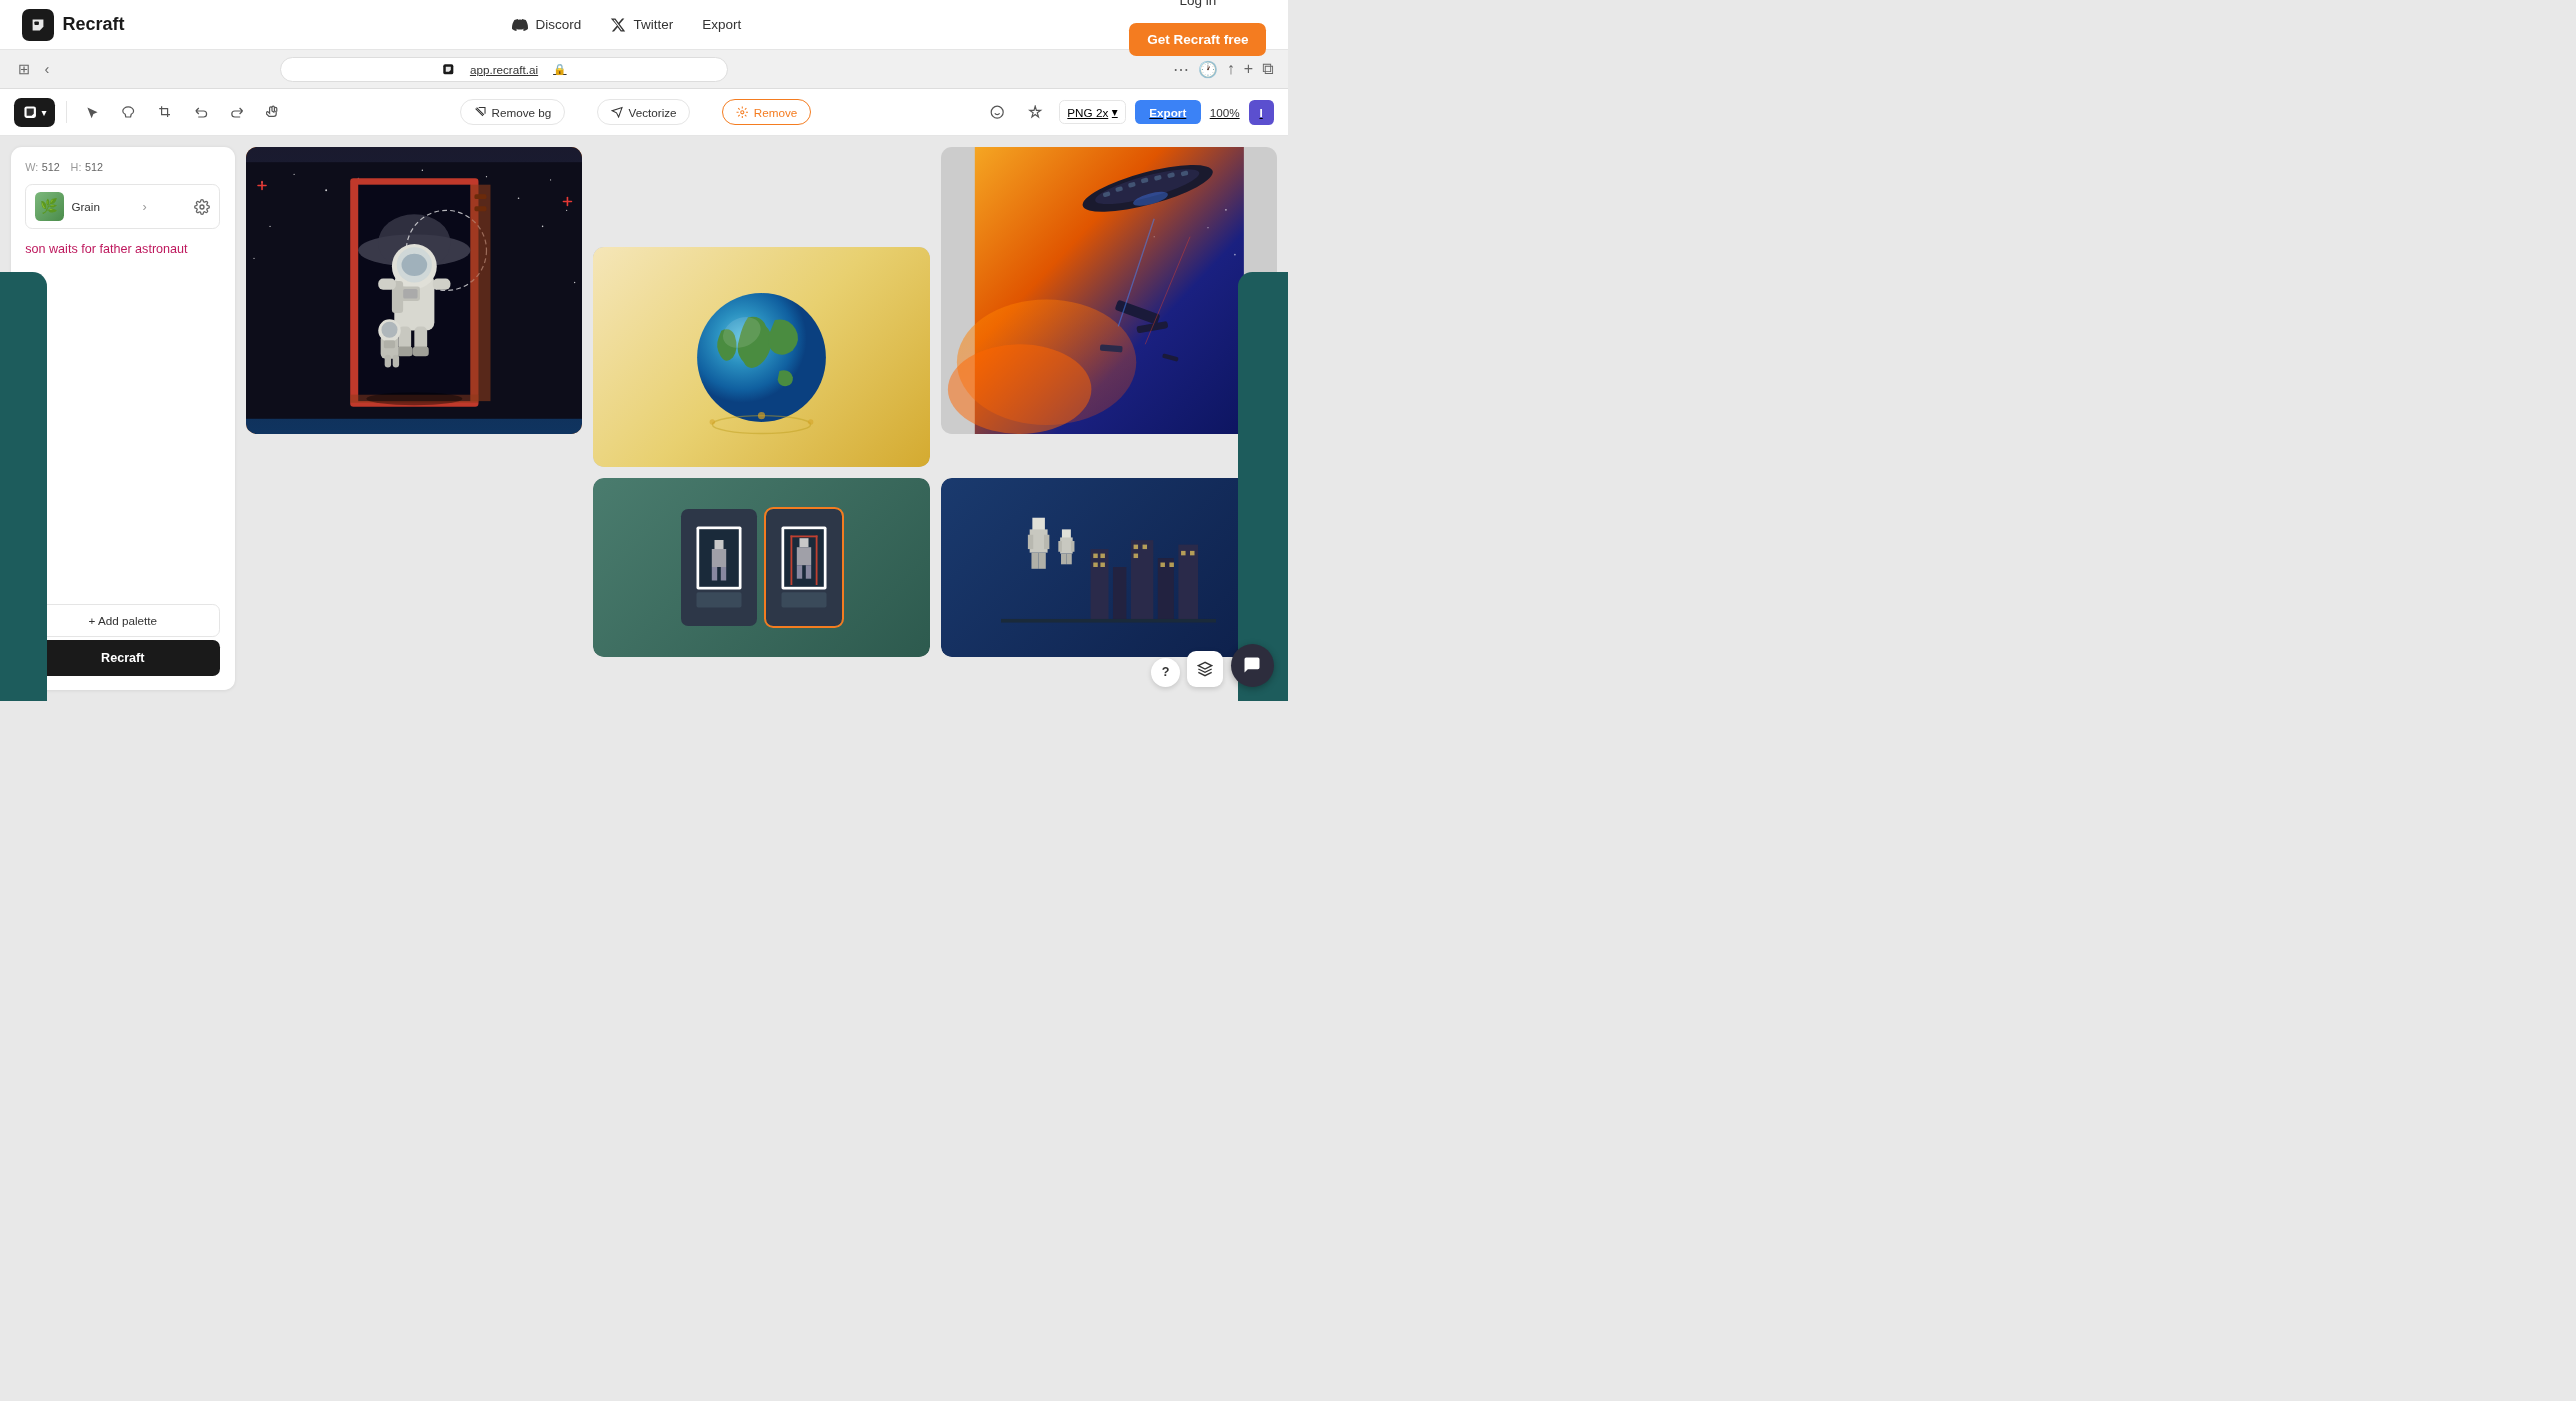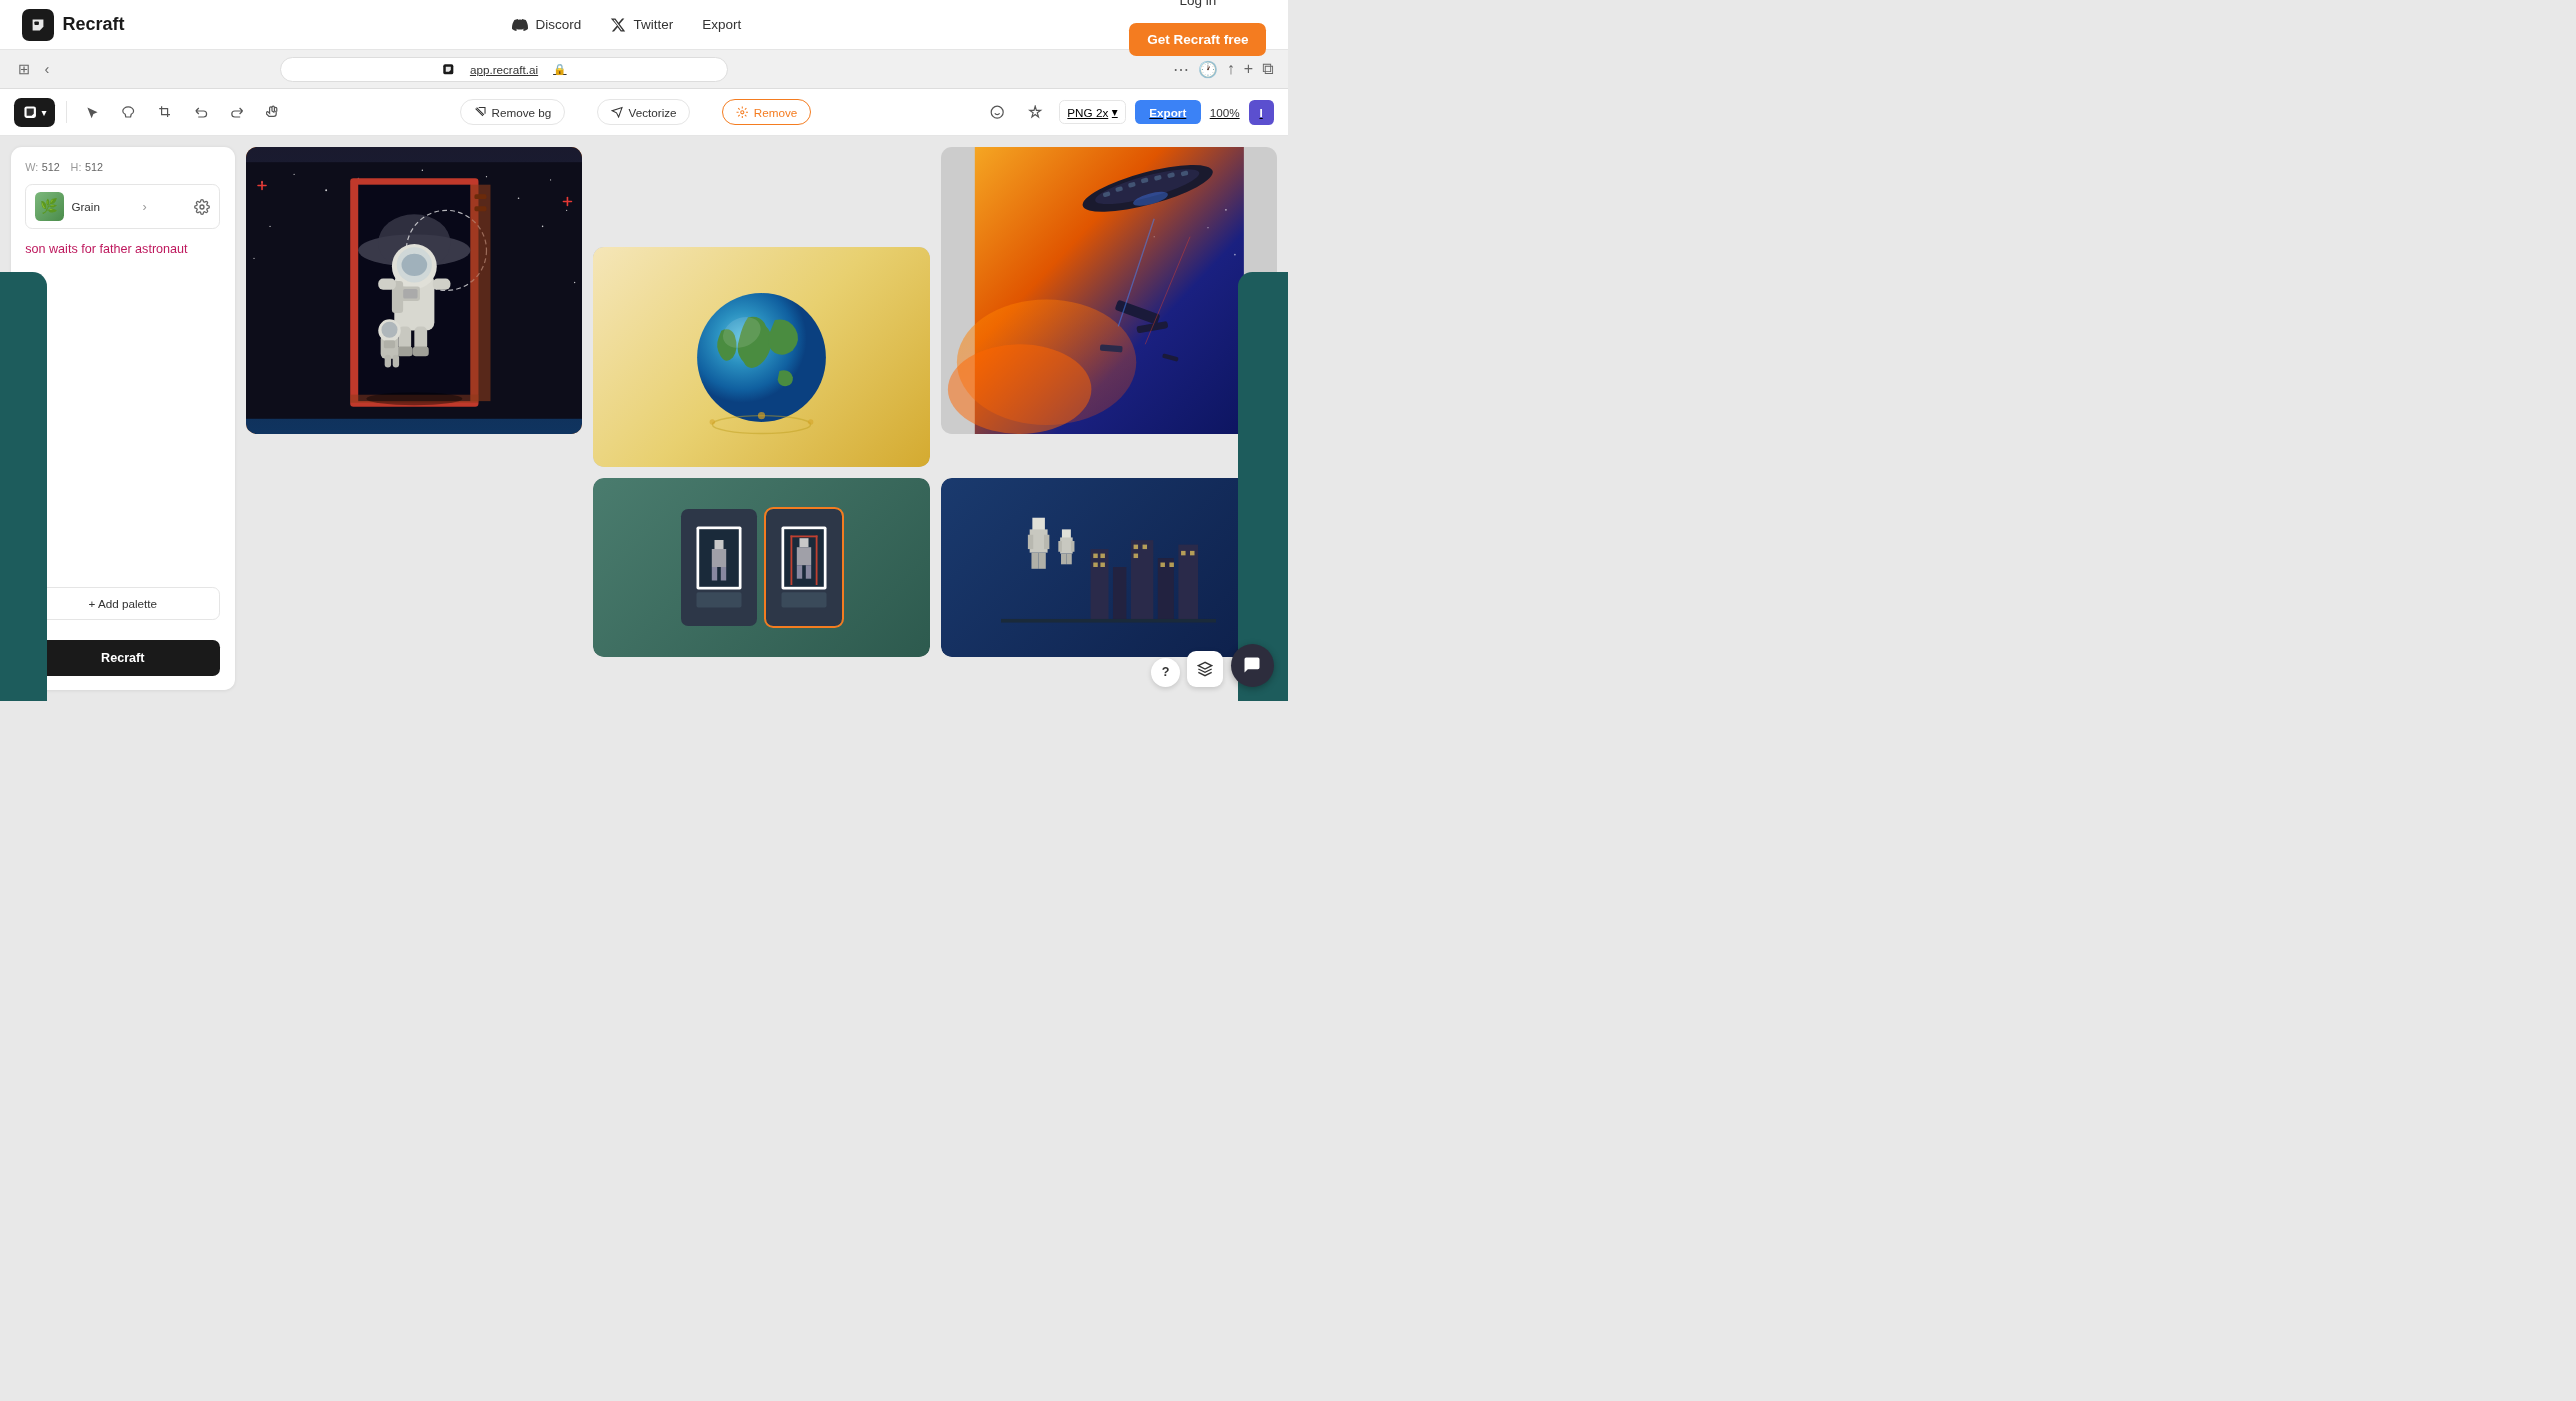--- a/index.html
+++ b/index.html
@@ -103,21 +103,21 @@
       width: 29px; height: 29px; background: linear-gradient(135deg, #7cb87c, #4a8c4a);
       border-radius: 5.4px; display: flex; align-items: center; justify-content: center;
       font-size: 14.4px;
     }
     .style-name { font-size: 11.7px; font-weight: 500; color: #333; }
     .style-arrow { color: #999; font-size: 12.6px; cursor: pointer; }
     .prompt-text {
       font-size: 12.6px; color: #be185d; line-height: 1.5; flex: 1;
       min-height: 54px;
     }
-    .palette-section { margin-top: auto; display: flex; flex-direction: column; gap: 20px; }
+    .palette-section { margin-top: auto; display: flex; flex-direction: column; gap: 3px; }
     .btn-add-palette {
       display: flex; align-items: center; justify-content: center; gap: 5.4px;
       border: 0.9px solid #e5e5e5; border-radius: 7.2px; padding: 9px;
       font-size: 11.7px; color: #333; cursor: pointer; background: #fff;
     }
     .btn-recraft {
       background: #1a1a1a; color: #fff; border: none; border-radius: 7.2px;
       padding: 10.8px; font-size: 12.6px; font-weight: 600; cursor: pointer; width: 100%;
     }
 

